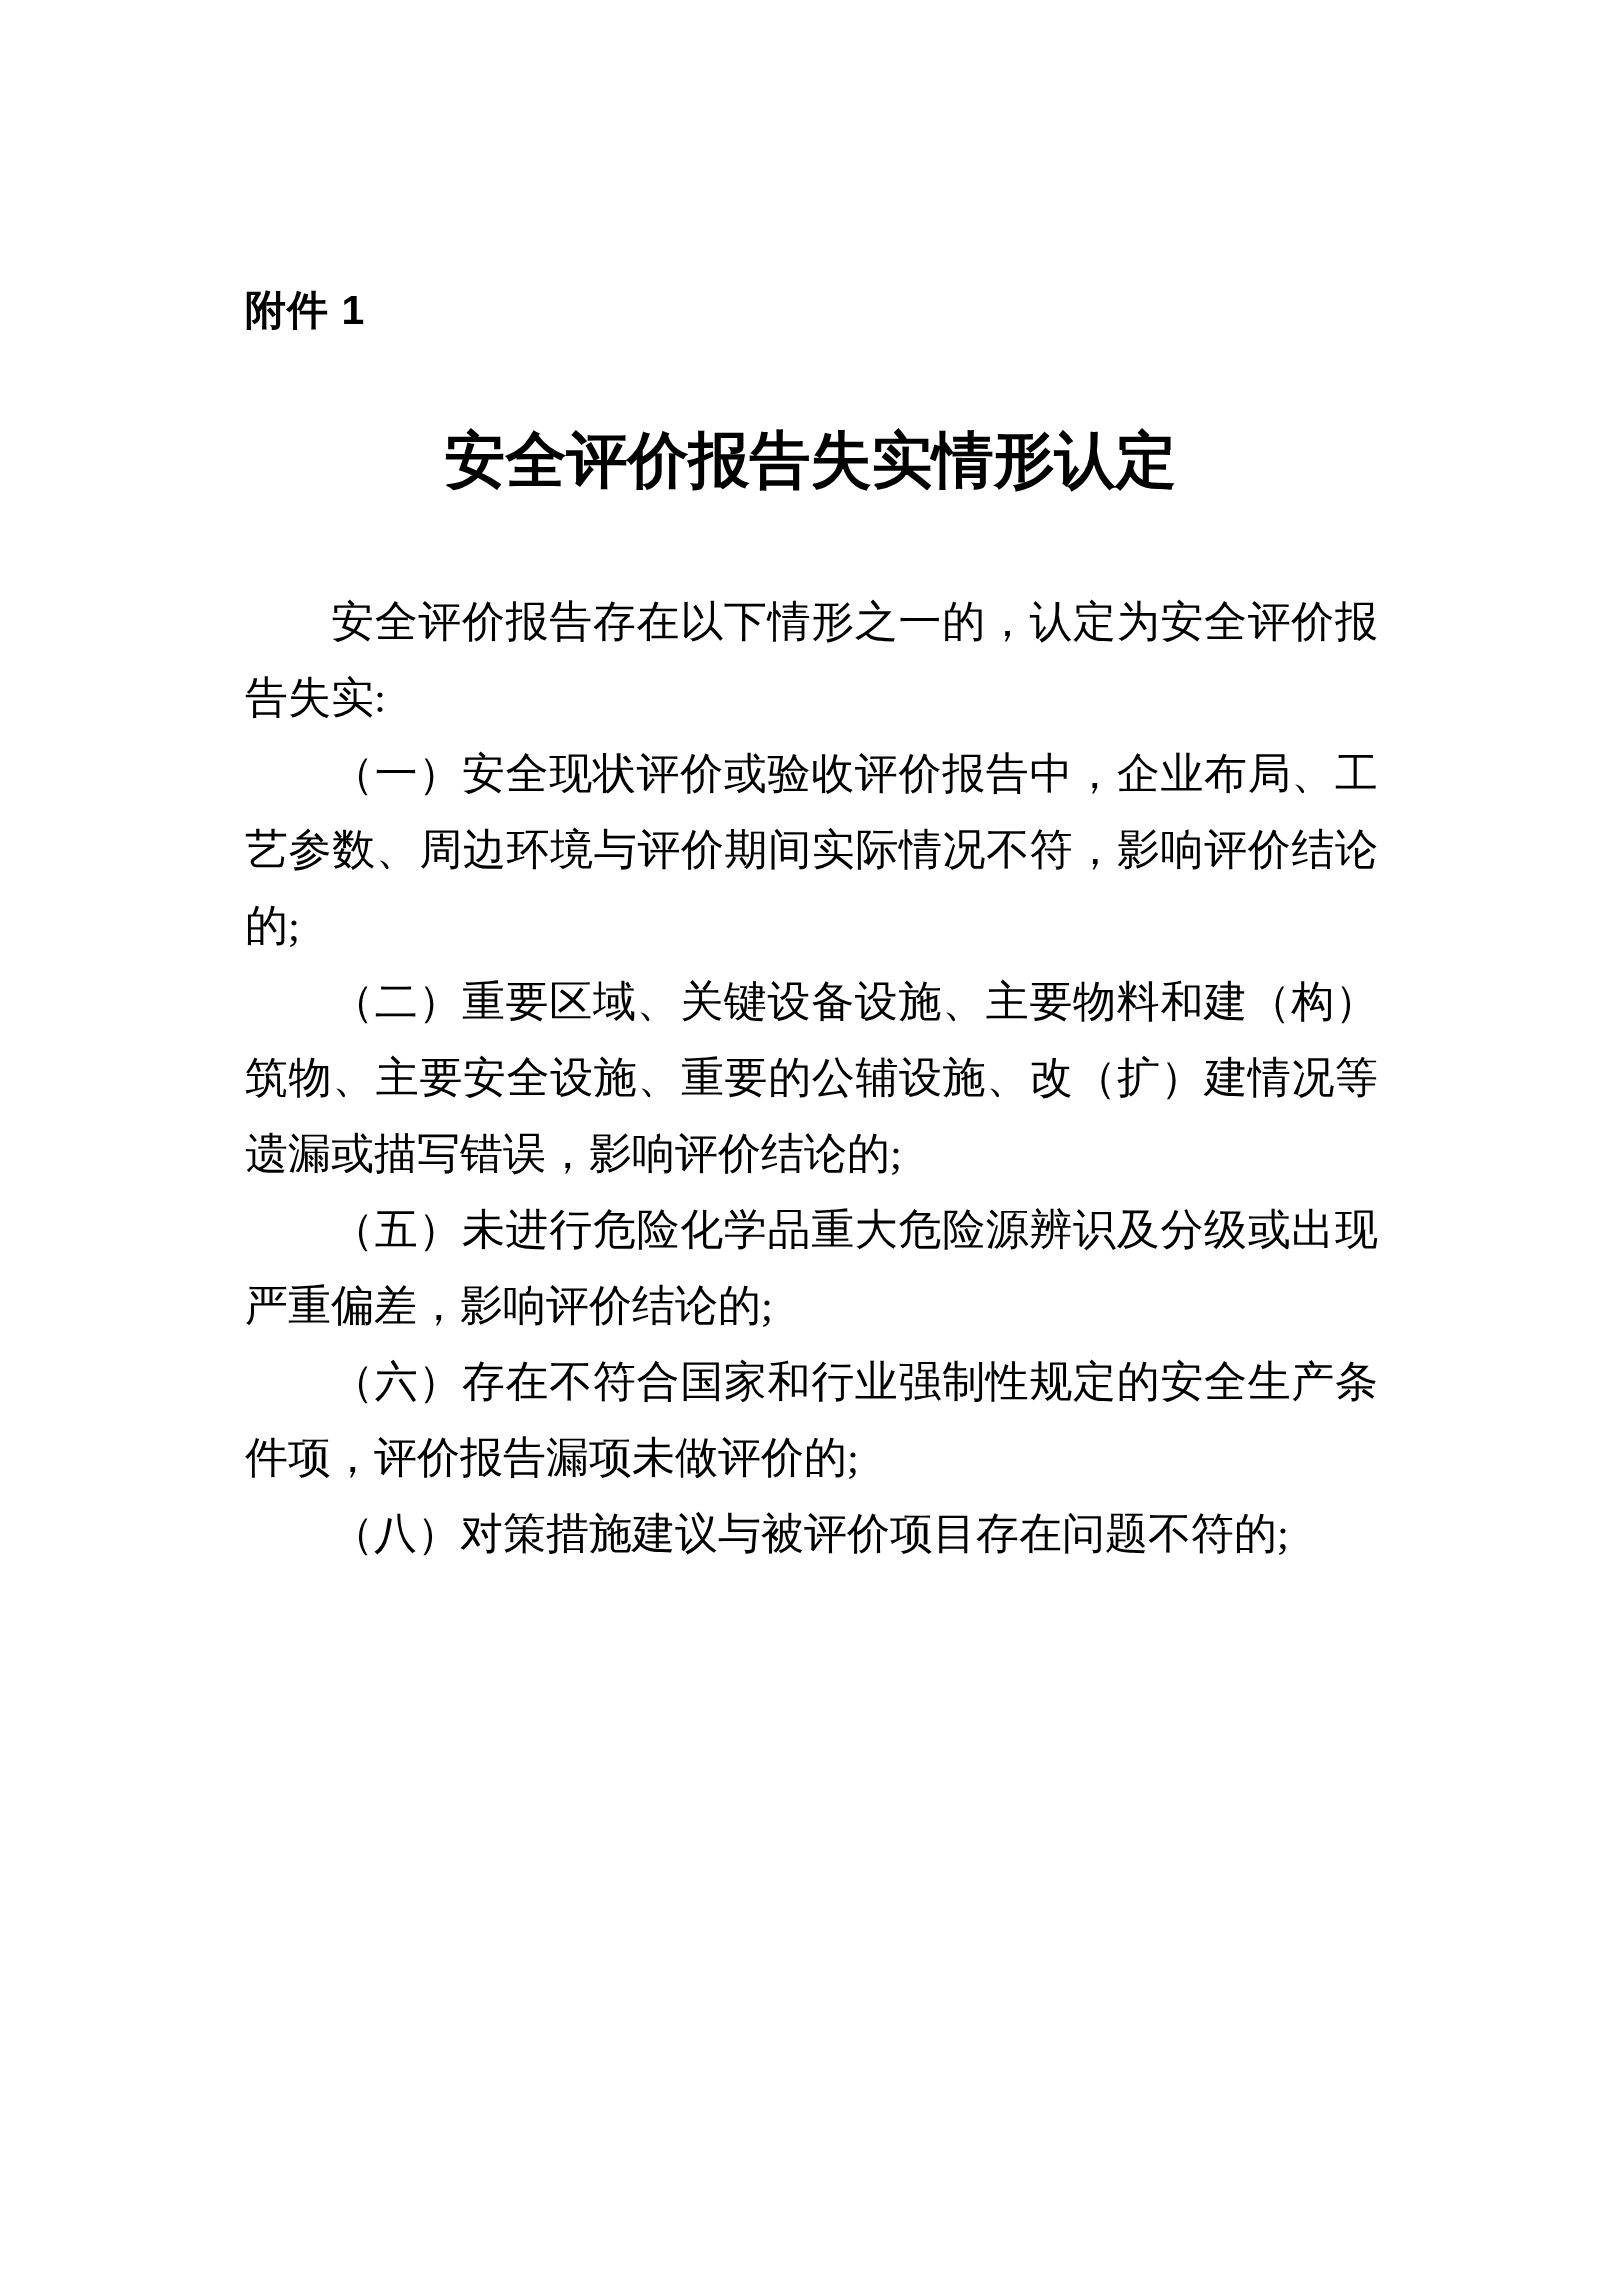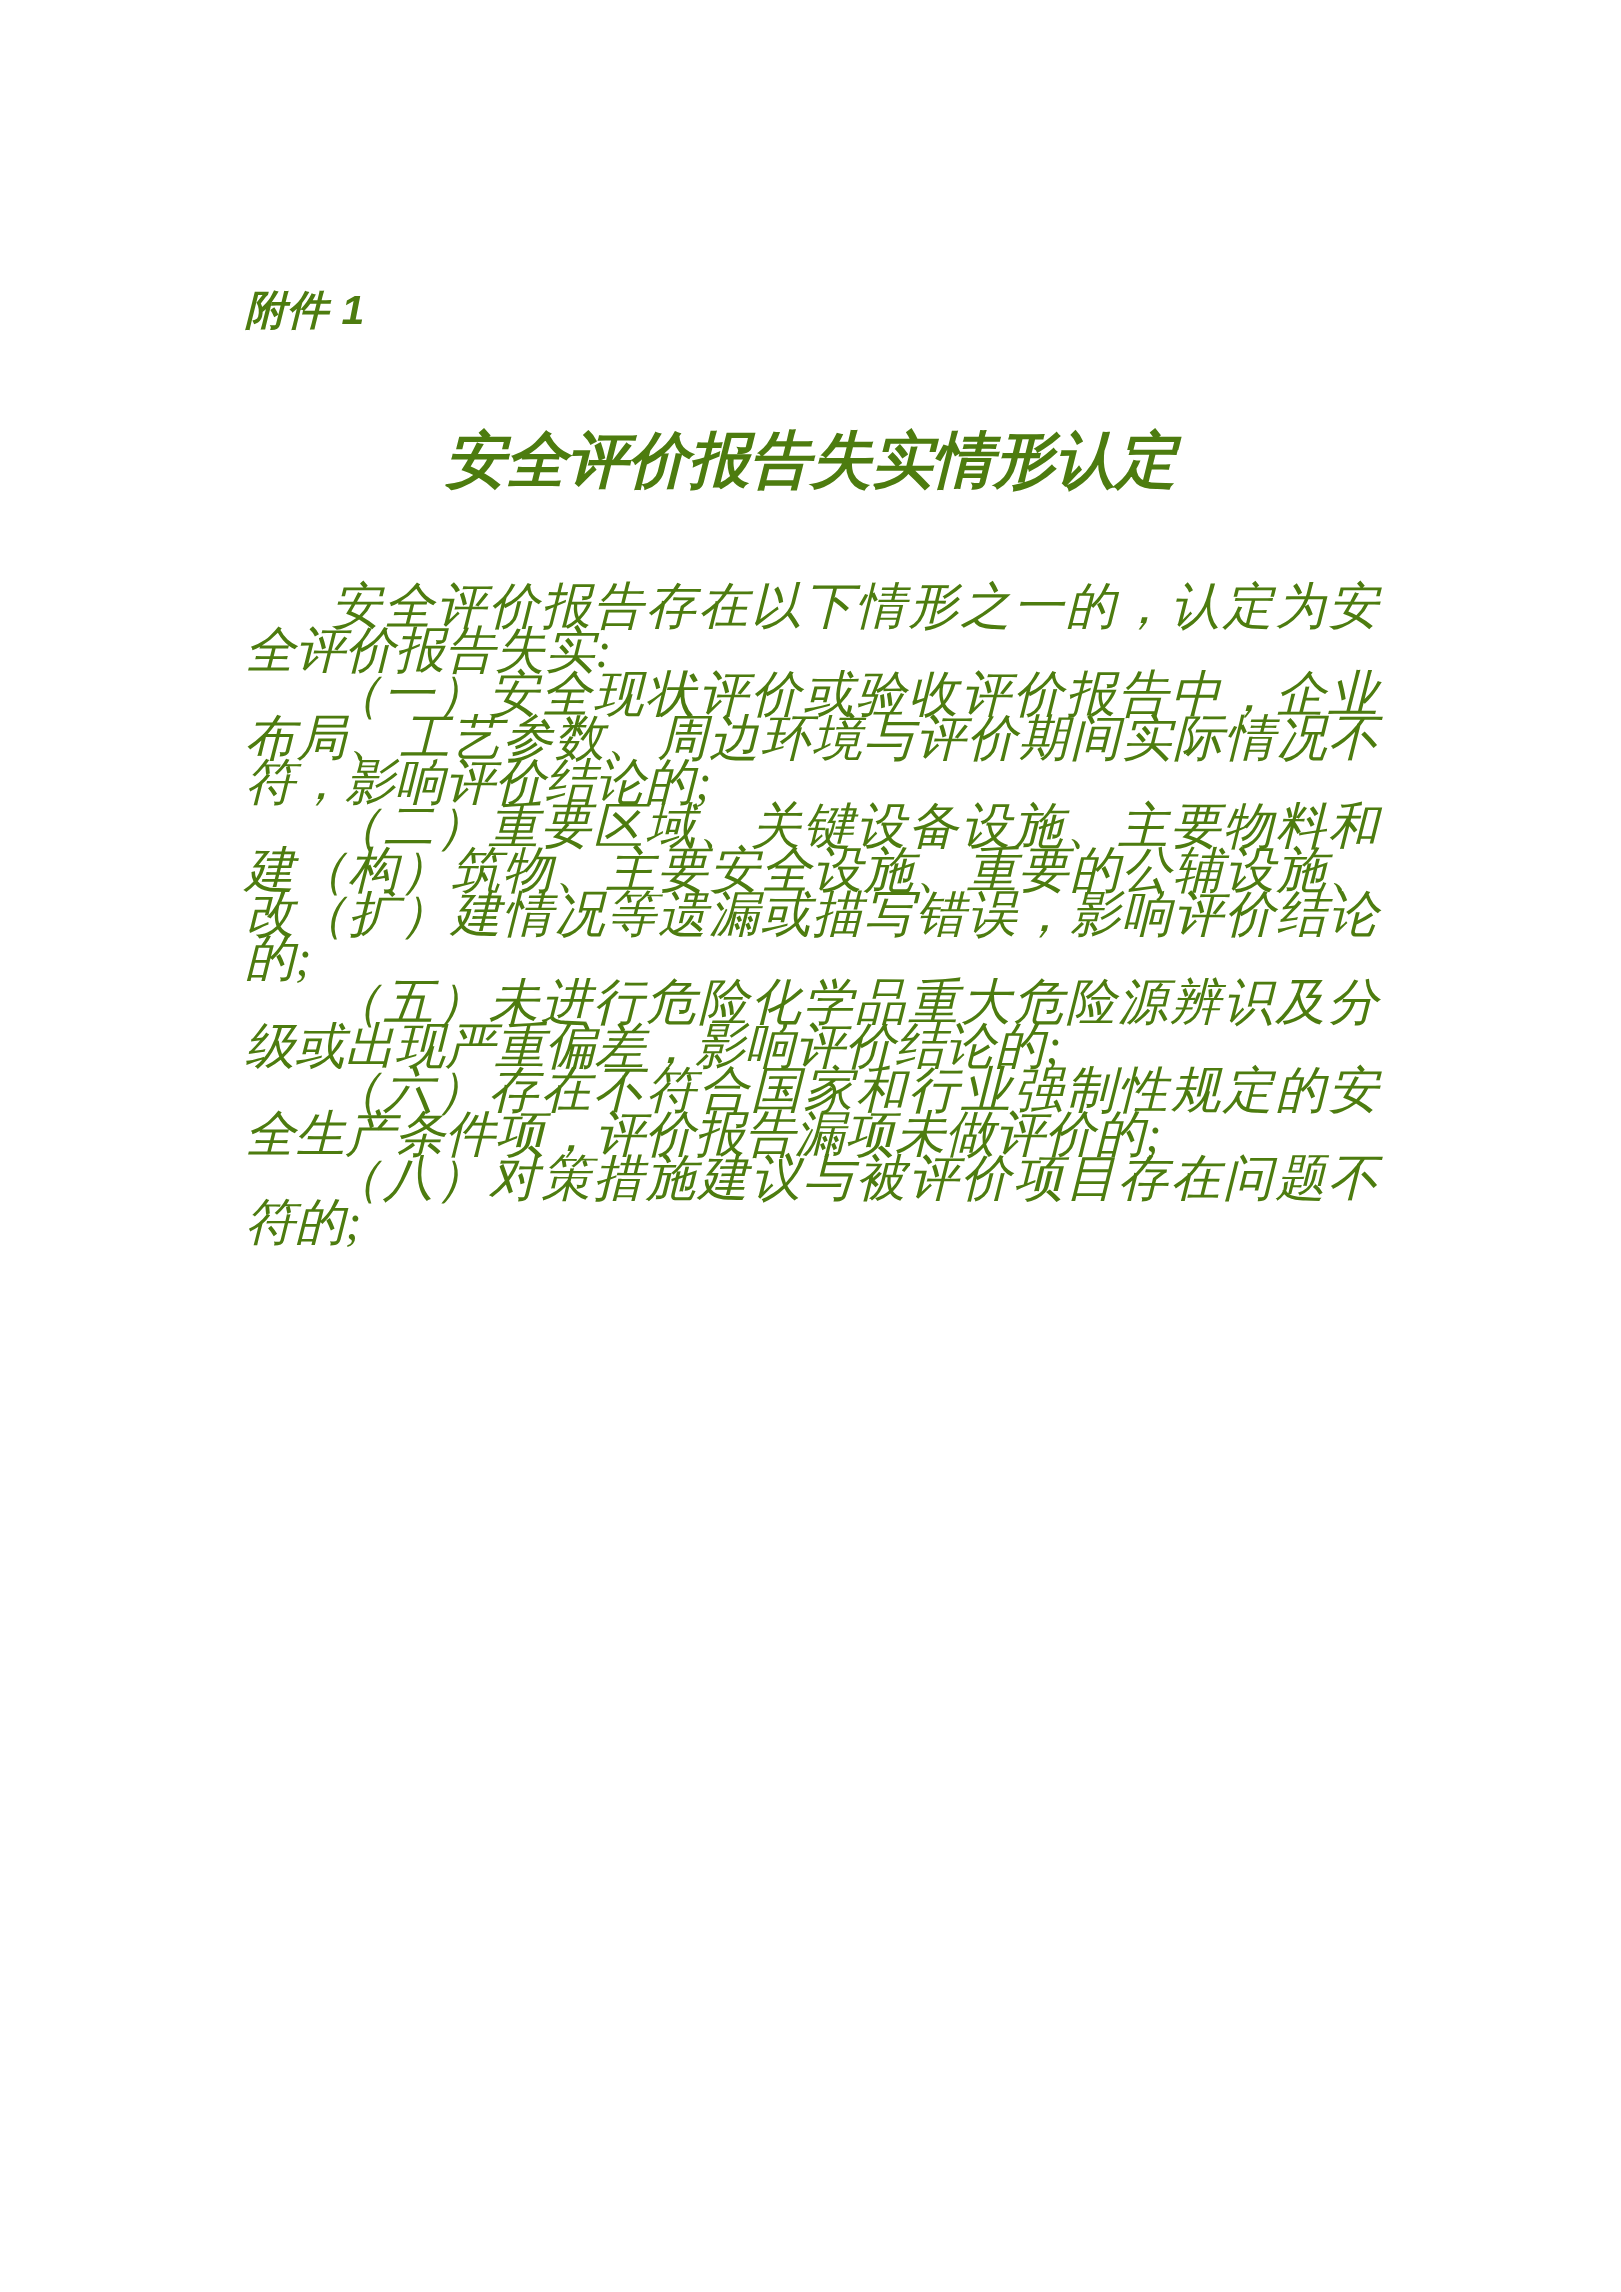--- a/index.html
+++ b/index.html
@@ -2,24 +2,23 @@
 <html><head>
 <meta charset="utf-8">
 <style>
   html, body { margin: 0; padding: 0; background: #e8e8e8; }
   .page {
     position: relative;
     width: 1621px;
     height: 2293px;
     margin: 0 auto;
     background: #ffffff;
-    color: #4d7c0f;
+    color: #000000;
     font-family: "Liberation Serif", "DejaVu Serif", serif;
     overflow: hidden;
-    font-style: italic;
   }
   .attachment-label {
     position: absolute;
     left: 245px;
     top: 286px;
     font-family: "Liberation Sans", "DejaVu Sans", sans-serif;
     font-weight: 700;
     font-size: 41px;
     line-height: 1.2;
     letter-spacing: 1px;
@@ -35,22 +34,22 @@
     font-family: "Liberation Serif", "DejaVu Serif", serif;
     font-weight: 700;
     font-size: 61px;
     line-height: 1.1;
   }
   .doc-body {
     position: absolute;
     left: 245px;
     top: 584px;
     width: 1133px;
-    font-size: 50px;
-    line-height: 44px;
+    font-size: 43px;
+    line-height: 76px;
     text-align: justify;
   }
   .doc-body p {
     margin: 0;
     padding: 0;
     text-indent: 86px; 
   }
 </style>
 </head>
 <body>

